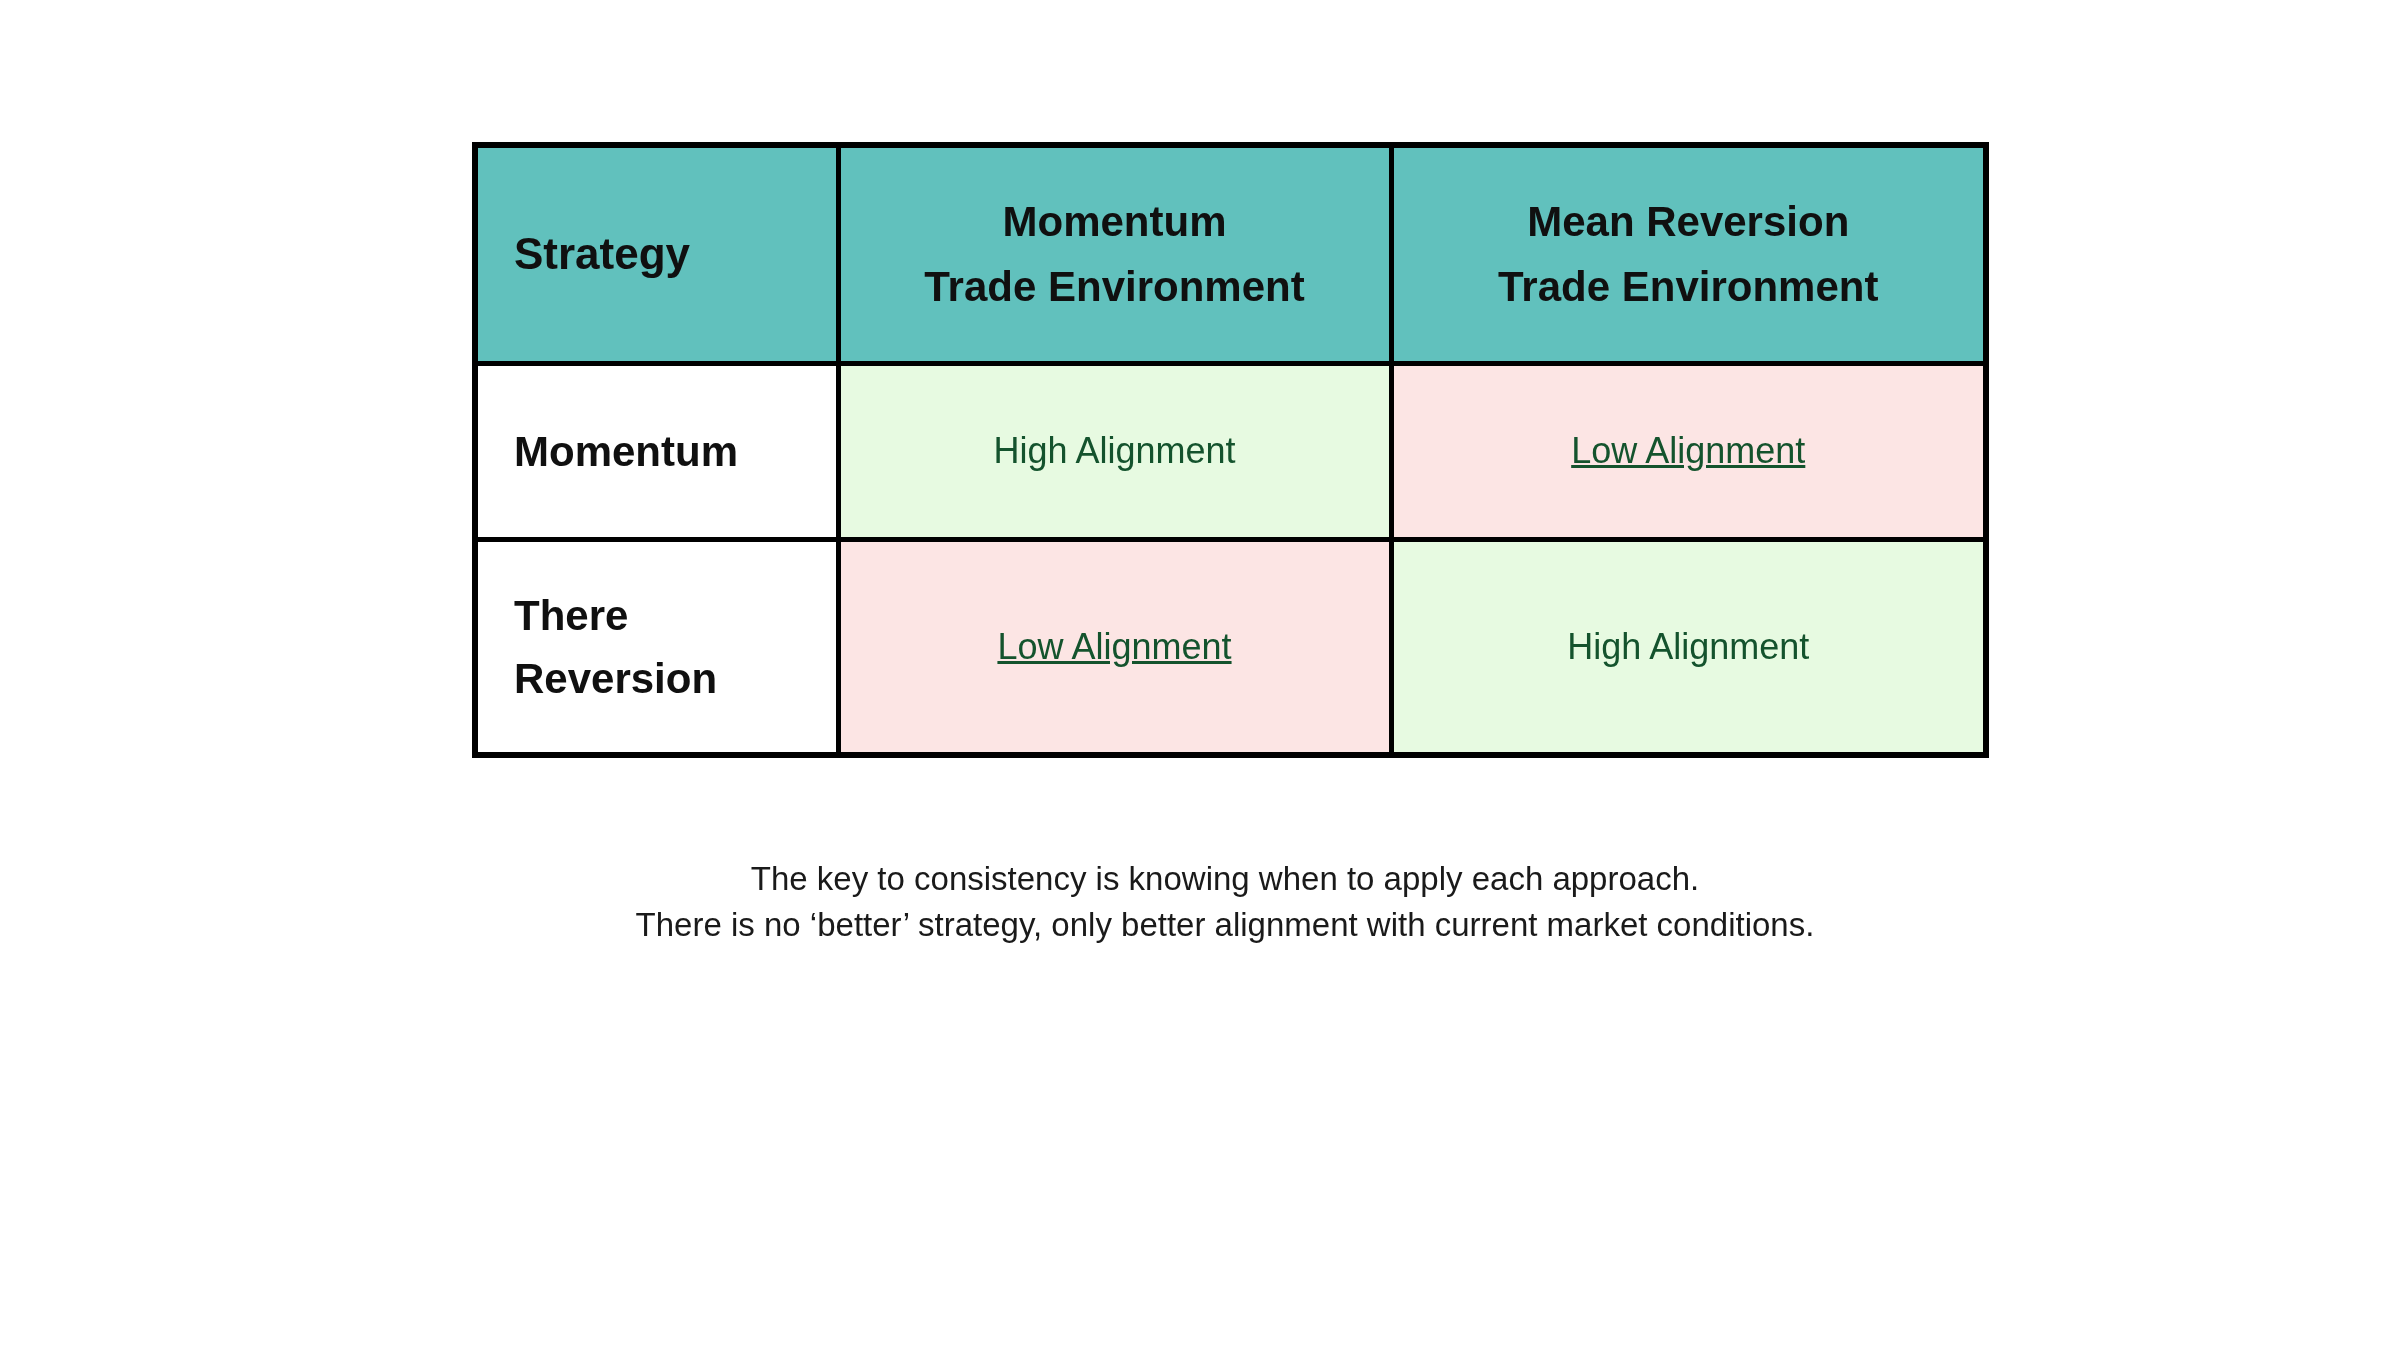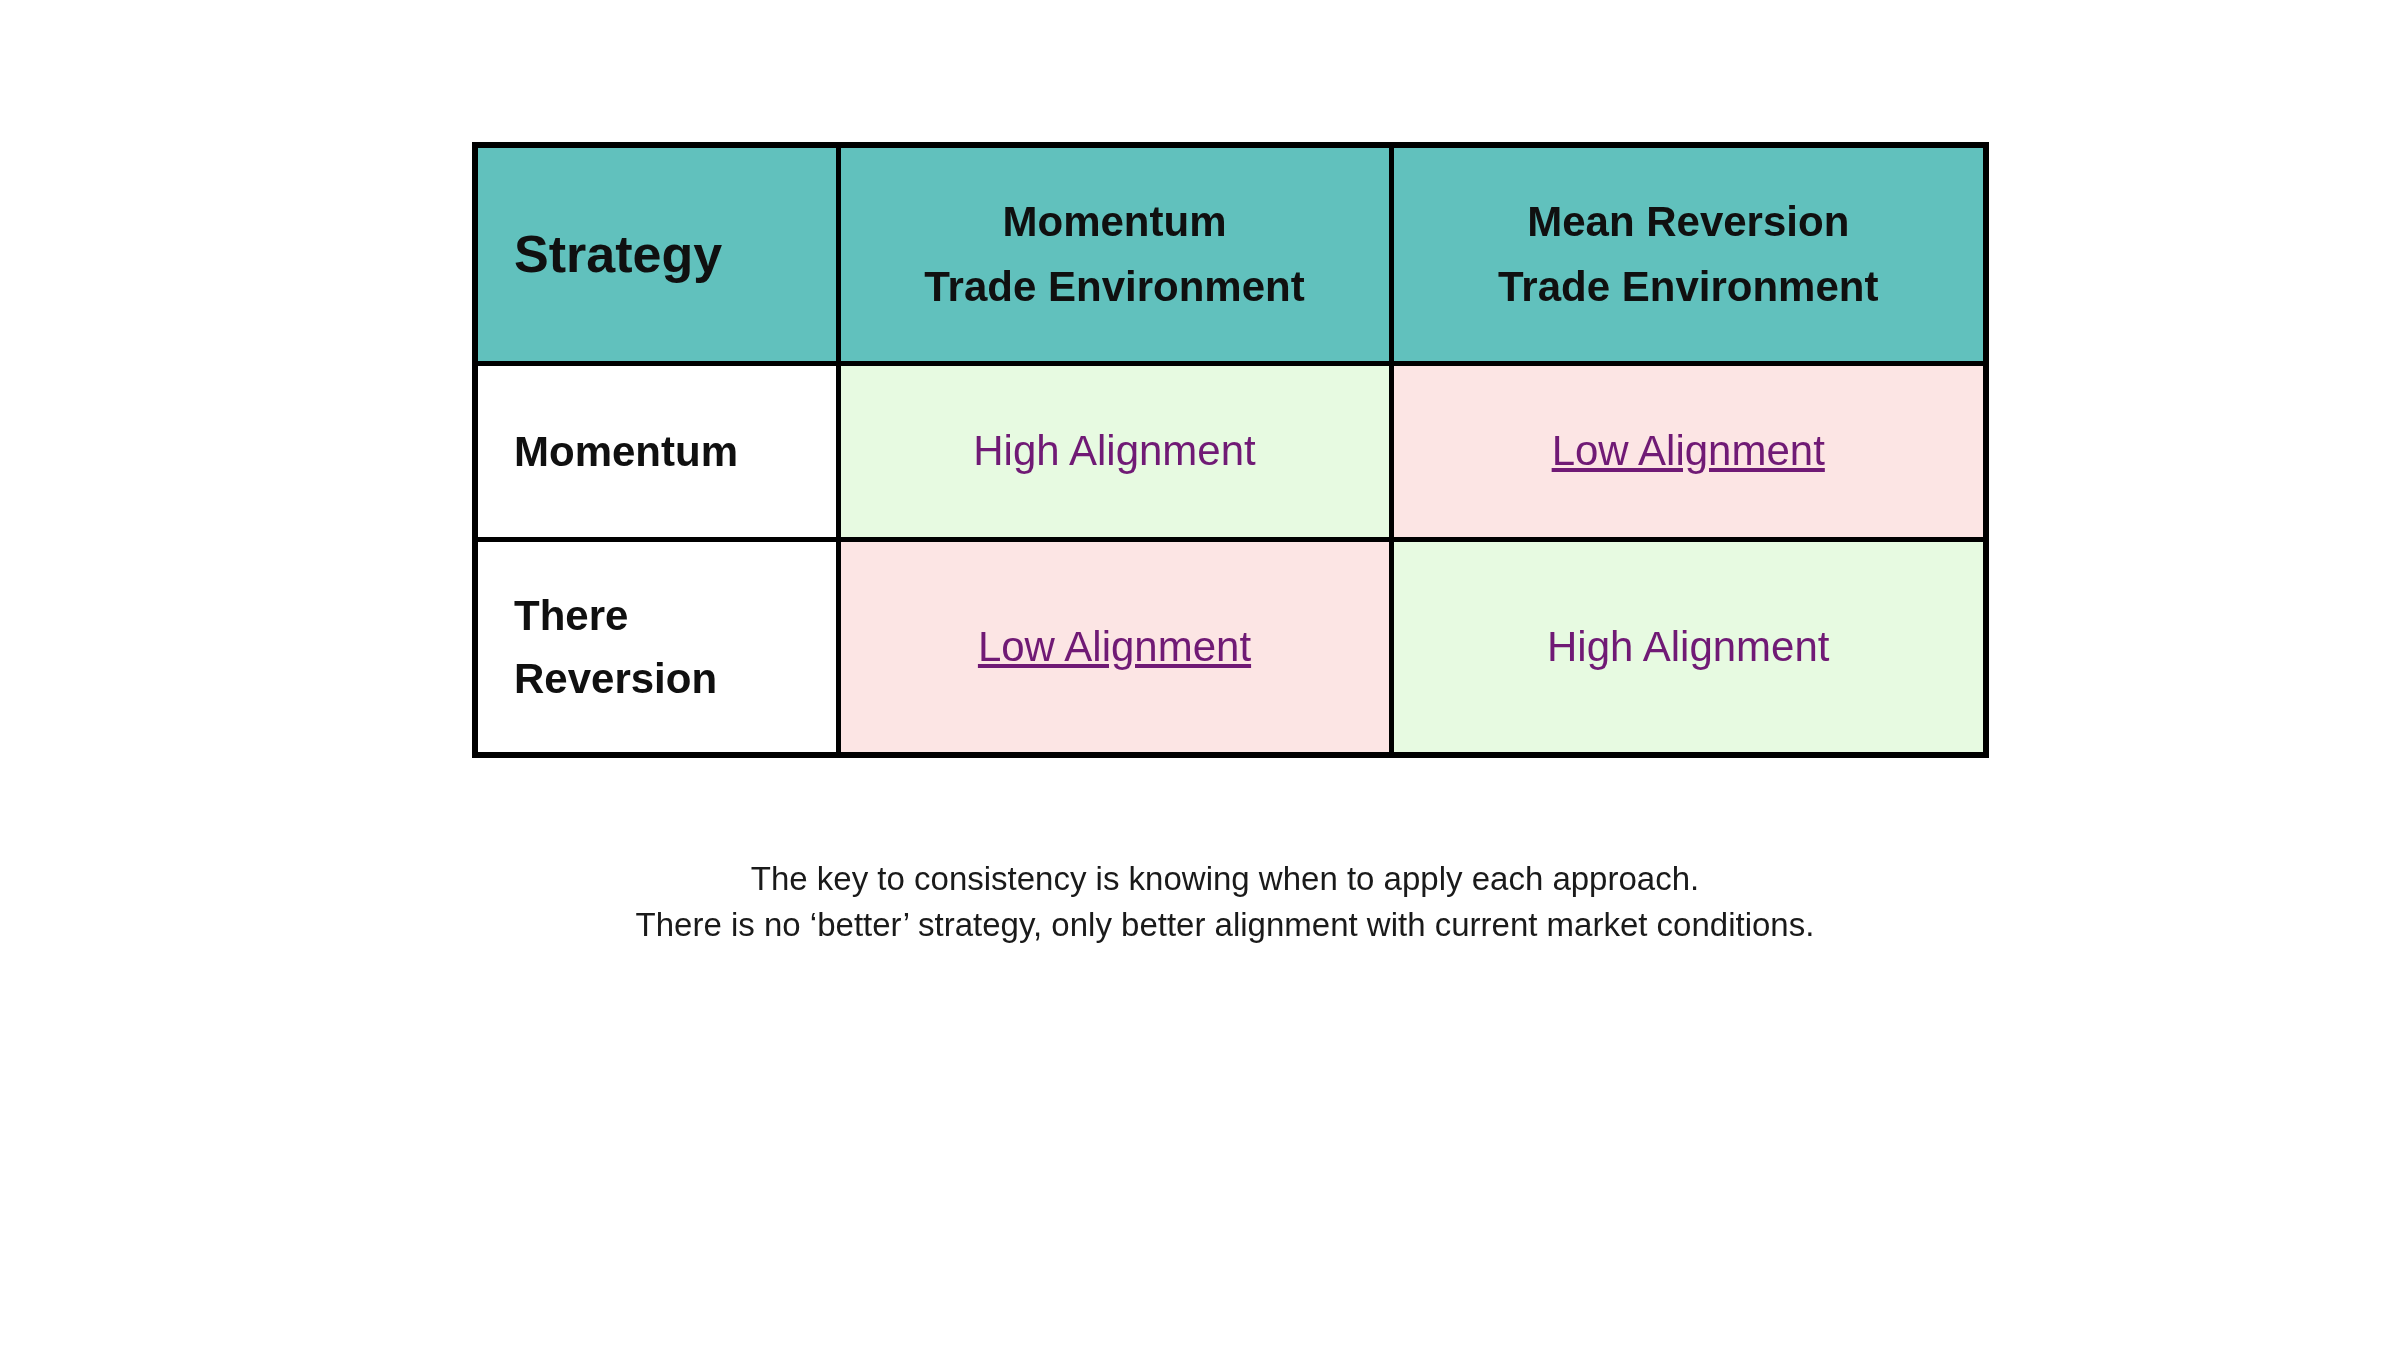--- a/index.html
+++ b/index.html
@@ -54,36 +54,36 @@
     font-size: 42px;
     font-weight: 700;
     line-height: 1.55;
     text-align: center;
     white-space: pre-line;
     height: 218px;
   }
   th.strategy {
     text-align: left;
     padding-left: 36px;
-    font-size: 52px;
+    font-size: 44px;
   }
   td.label {
     background: #ffffff;
     font-size: 42px;
     font-weight: 700;
     color: #101010;
     text-align: left;
     padding-left: 36px;
     line-height: 1.5;
     white-space: pre-line;
   }
   td.cell {
-    font-size: 42px;
+    font-size: 36px;
     font-weight: 400;
-    color: #701a75;
+    color: #14532d;
     text-align: center;
   }
   td[data-tone="high"] { background: var(--high-bg, #e7fae1); }
   td[data-tone="low"]  { background: var(--low-bg, #fce5e4); text-decoration: underline; }
   tr.row-momentum td { height: 176px; }
   tr.row-mean-reversion td { height: 216px; }
   
   .footer {
     margin-top: 98px;
     padding-left: 50px;

